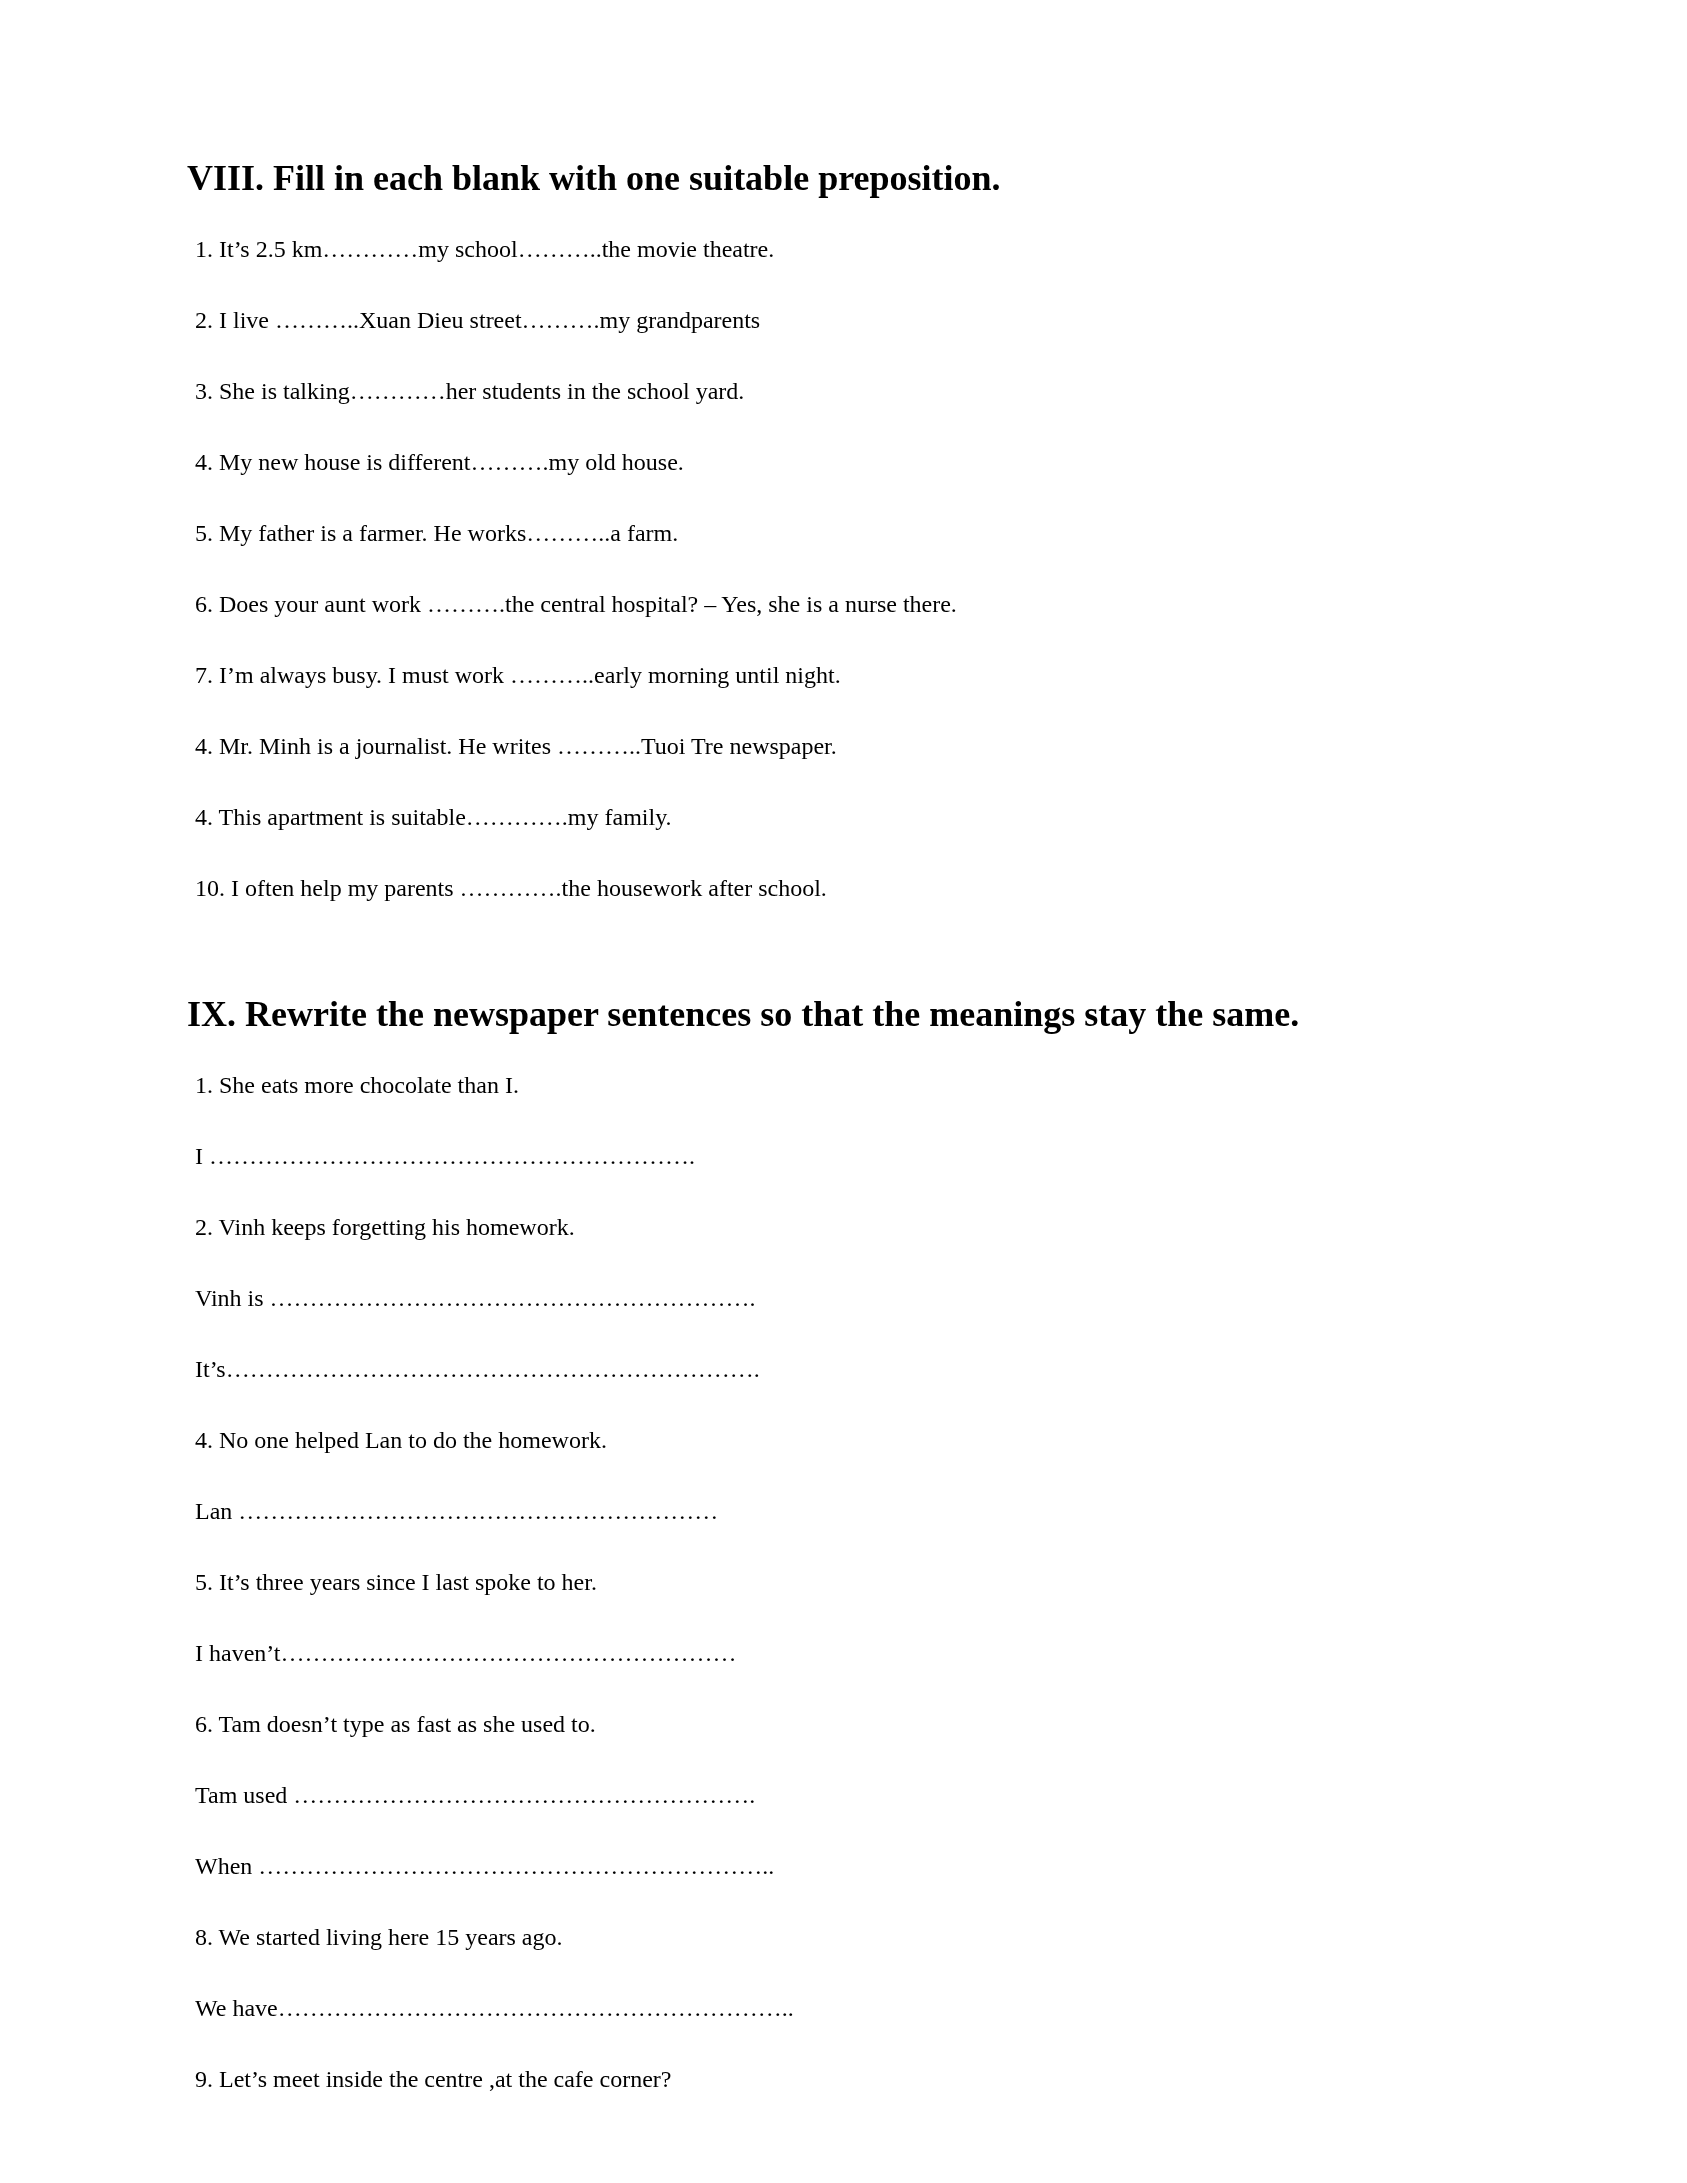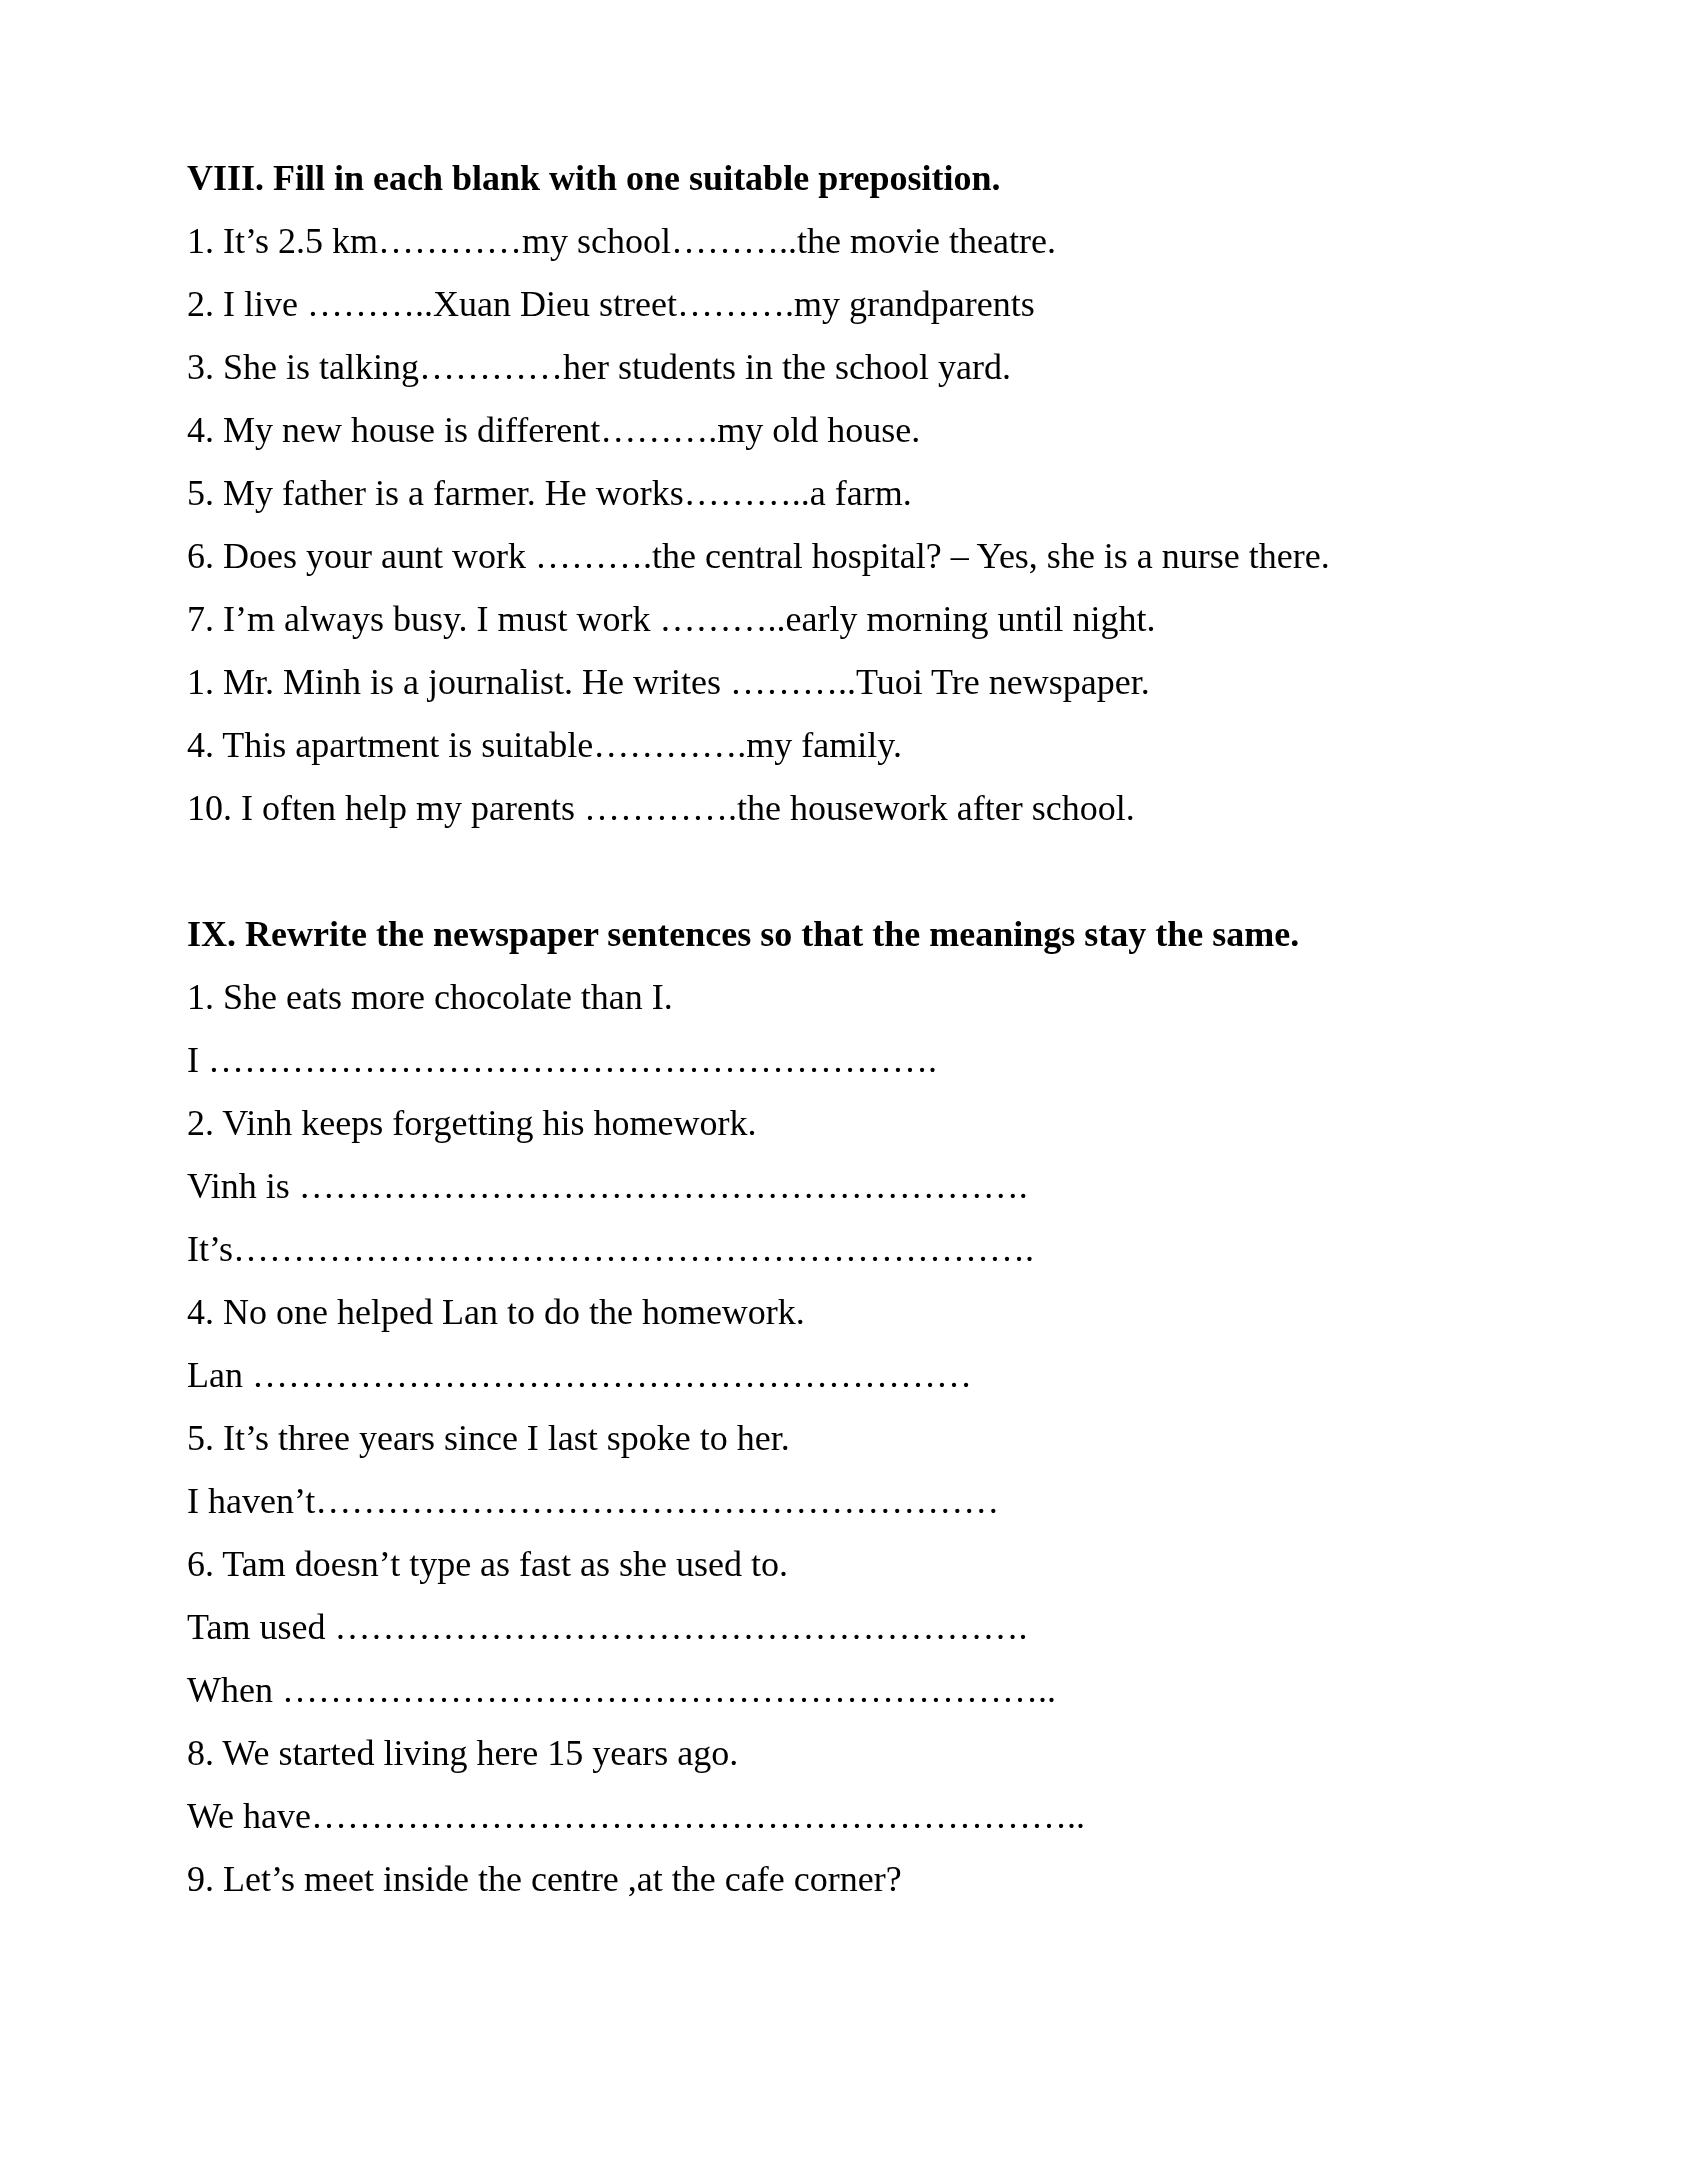--- a/index.html
+++ b/index.html
@@ -26,22 +26,22 @@
     padding: 147px 119px 0 187px;
   }
   .section-heading {
     margin: 0;
     font-size: 36px;
     font-weight: bold;
     line-height: 63px;
     white-space: pre;
   }
   .line {
-    margin: 0;
-    font-size: 36px;
+    margin: 8px;
+    font-size: 24px;
     font-weight: normal;
     line-height: 63px;
     white-space: pre;
   }
   .section--gap-above {
     margin-top: 63px;
   }
 </style>
 </head>
 <body>
@@ -51,21 +51,21 @@
   <section>
     <h2 class="section-heading">VIII. Fill in each blank with one suitable preposition.</h2>
     <div>
         <p class="line">1. It’s 2.5 km…………my school………..the movie theatre.</p>
         <p class="line">2. I live ………..Xuan Dieu street……….my grandparents</p>
         <p class="line">3. She is talking…………her students in the school yard.</p>
         <p class="line">4. My new house is different……….my old house.</p>
         <p class="line">5. My father is a farmer. He works………..a farm.</p>
         <p class="line">6. Does your aunt work ……….the central hospital? – Yes, she is a nurse there.</p>
         <p class="line">7. I’m always busy. I must work ………..early morning until night.</p>
-        <p class="line">1. Mr. Minh is a journalist. He writes ………..Tuoi Tre newspaper.</p>
+        <p class="line">4. Mr. Minh is a journalist. He writes ………..Tuoi Tre newspaper.</p>
         <p class="line">4. This apartment is suitable………….my family.</p>
         <p class="line">10. I often help my parents ………….the housework after school.</p>
       </div>
   </section>
 
   <section class="section--gap-above">
     <h2 class="section-heading">IX. Rewrite the newspaper sentences so that the meanings stay the same.</h2>
     <div>
         <p class="line">1. She eats more chocolate than I.</p>
         <p class="line">I …………………………………………………….</p>

